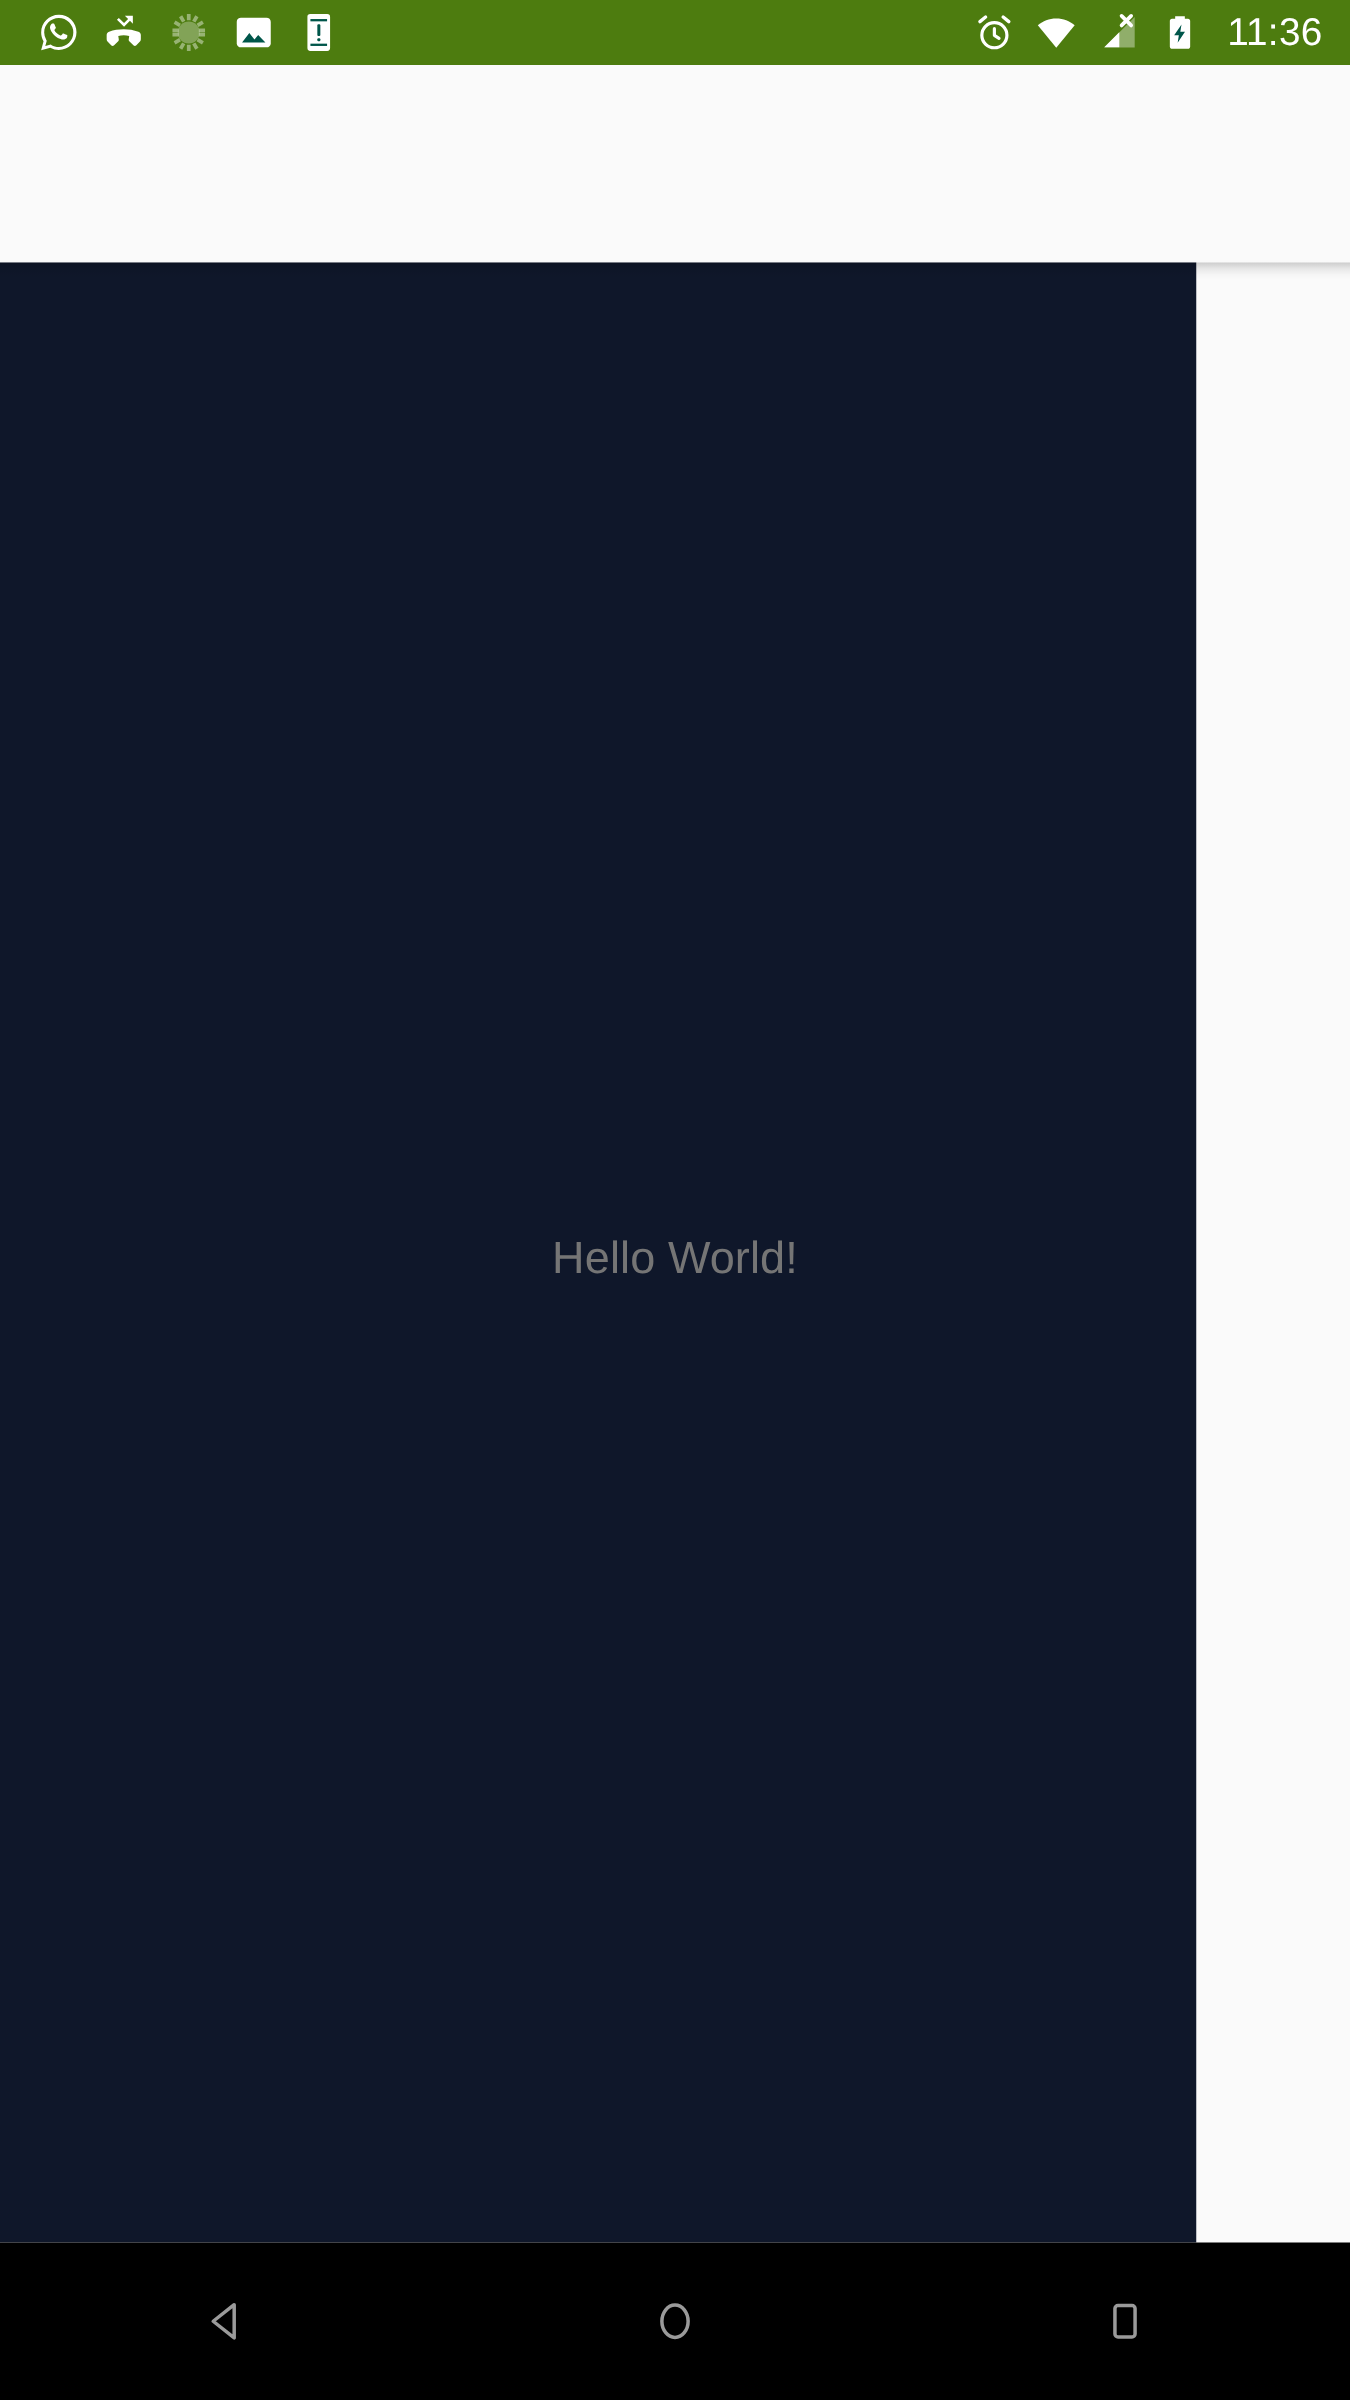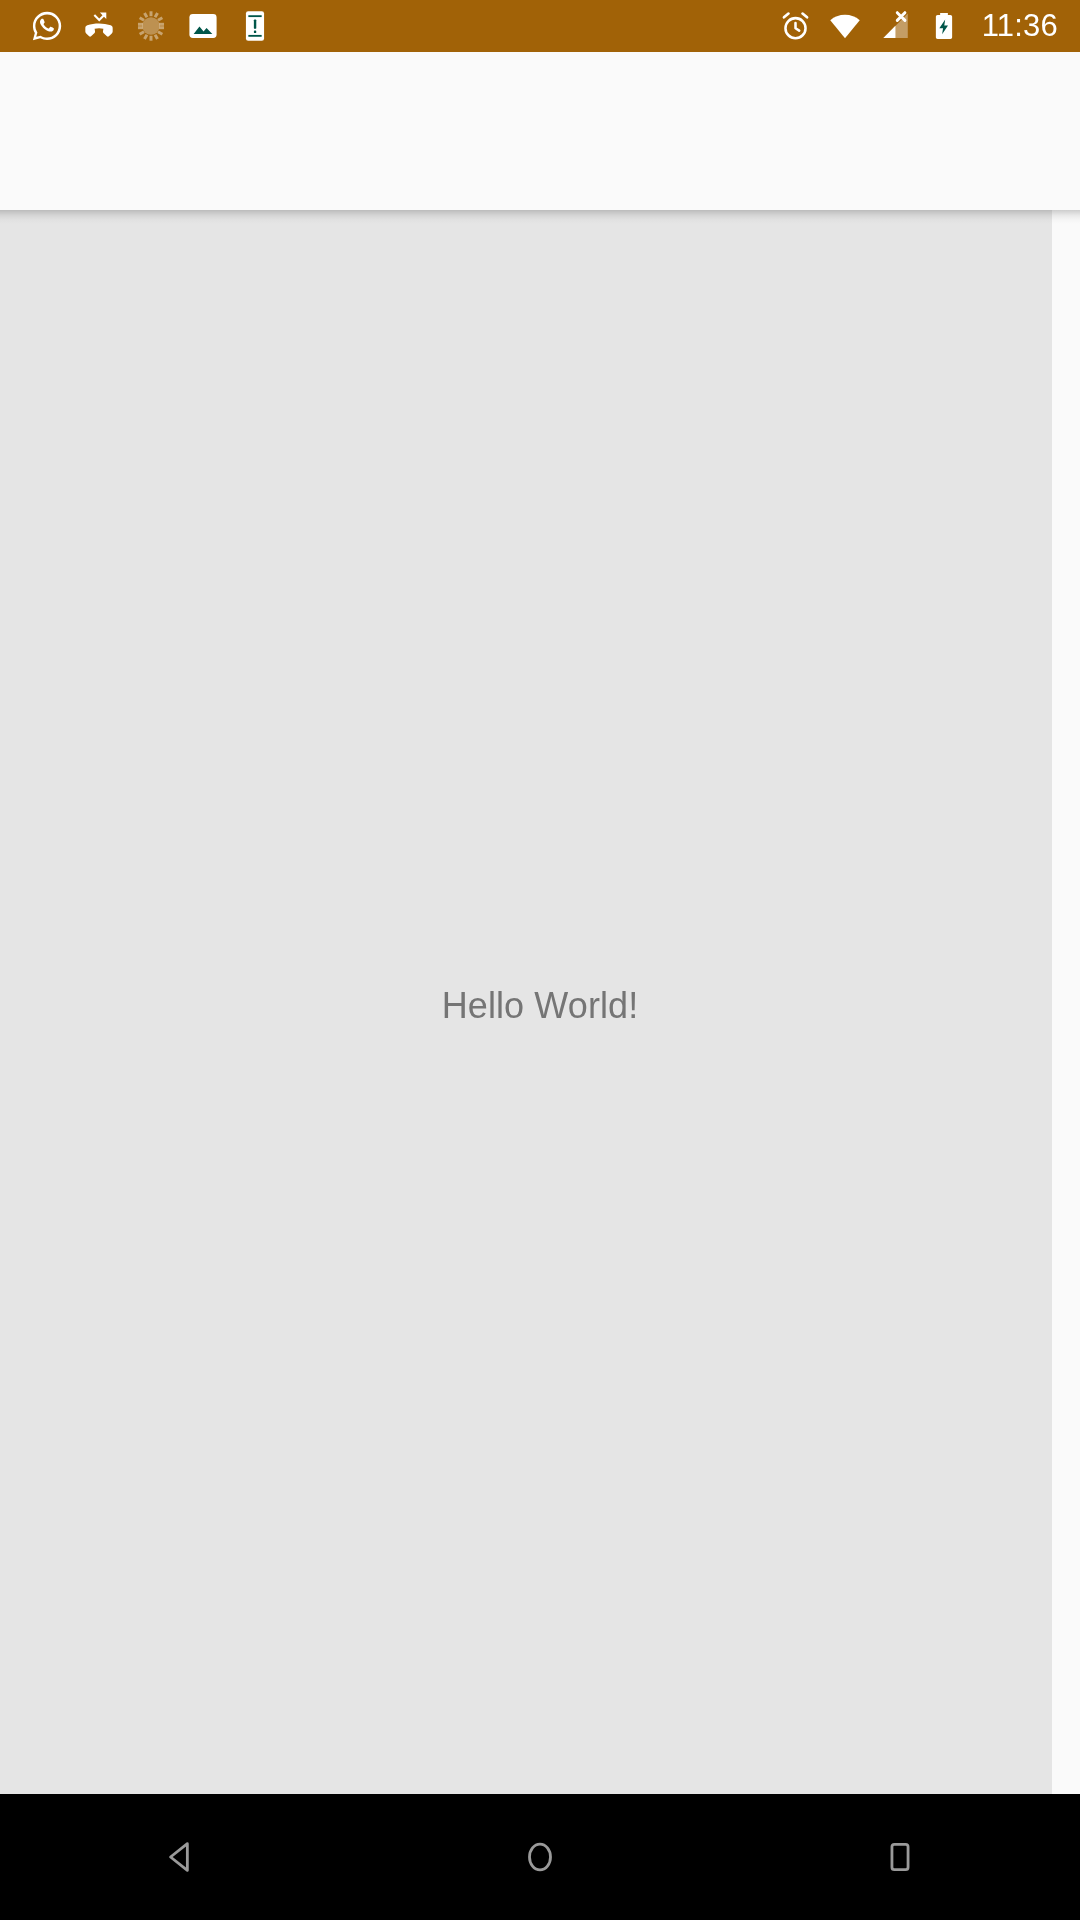--- a/index.html
+++ b/index.html
@@ -18,21 +18,21 @@
     height: 1920px;
     background: #fafafa;
   }
 
   
   #status-bar {
     position: absolute;
     top: 0; left: 0;
     width: 1080px;
     height: 52px;
-    background: #a16207;
+    background: #4d7c0f;
     display: flex;
     align-items: center;
     justify-content: space-between;
     padding: 0 22px 0 30px;
   }
   .sb-left, .sb-right {
     display: flex;
     align-items: center;
     height: 52px;
   }
@@ -85,23 +85,23 @@
                 rgba(0,0,0,0.02) 70%,
                 rgba(0,0,0,0) 100%);
     z-index: 4;
     pointer-events: none;
   }
 
   
   #content {
     position: absolute;
     top: 210px; left: 0;
-    width: 1052px;
+    width: 957px;
     height: 1584px;
-    background: #e5e5e5;
+    background: #0f172a;
   }
   #hello-text {
     position: absolute;
     top: 0; left: 0;
     width: 1080px;
     text-align: center;
     margin-top: 775px;
     color: #757575;
     font-size: 36px;
     font-weight: normal;

